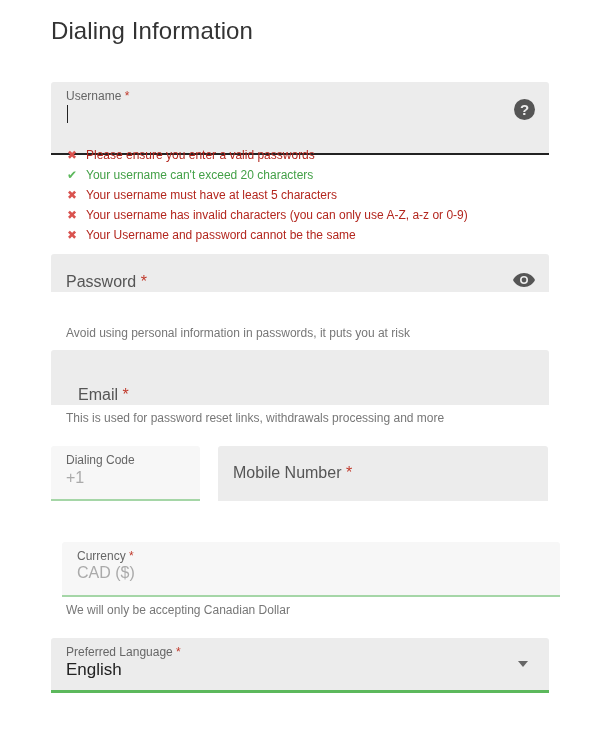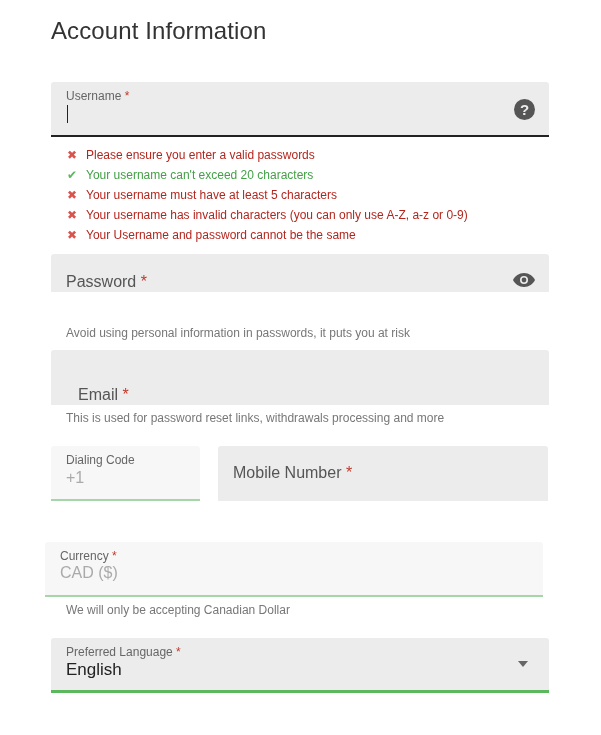--- a/index.html
+++ b/index.html
@@ -6,21 +6,21 @@
   html, body { width: 601px; height: 735px; background: #ffffff; overflow: hidden; }
   body { font-family: "Liberation Sans", "DejaVu Sans", sans-serif; color: #333; position: relative; }
 
   .title { position: absolute; left: 51px; top: 17px; font-size: 24px; color: #333333; font-weight: normal; letter-spacing: 0.1px; }
 
   .field { position: absolute; background: #ececec; border-radius: 3px 3px 0 0; }
   .field .lbl-small { position: absolute; left: 15px; top: 7px; font-size: 12px; color: #666; }
   .field .lbl-big { position: absolute; left: 15px; font-size: 16px; color: #555; }
   .req { color: #c0392b; }
 
-  .u-field { left: 51px; top: 82px; width: 498px; height: 55px; border-bottom: 2px solid #222; padding-left: 24px; }
+  .u-field { left: 51px; top: 82px; width: 498px; height: 73px; border-bottom: 2px solid #222; padding-left: 24px; }
   .caret { position: absolute; left: 16px; top: 23px; width: 1px; height: 18px; background: #222; }
   .help-icon { position: absolute; right: 14px; top: 17px; width: 21px; height: 21px; border-radius: 50%; background: #555; color: #ececec; font-weight: bold; font-size: 15px; line-height: 21px; text-align: center; }
 
   .rules { position: absolute; left: 66px; top: 145px; list-style: none; }
   .rules li { font-size: 12px; line-height: 20px; height: 20px; display: flex; align-items: center; }
   .rules li .ic { width: 12px; margin-right: 8px; font-size: 12px; font-weight: bold; text-align: center; }
   .rules li.bad { color: #b3261e; }
   .rules li.bad .ic { color: #d9534f; }
   .rules li.good { color: #43a047; }
   .rules li.good .ic { color: #5cb85c; }
@@ -31,31 +31,31 @@
   .hint { position: absolute; left: 66px; font-size: 12px; color: #777; }
 
   .e-field { left: 51px; top: 350px; width: 498px; height: 55px; }
   .e-field .lbl-big { top: 36px; margin-left: 12px; }
 
   .d-field { left: 51px; top: 446px; width: 149px; height: 55px; background: #f7f7f7; border-bottom: 2px solid #a5d6a7; }
   .d-field .val { position: absolute; left: 15px; top: 23px; font-size: 16px; color: #aaa; }
   .m-field { left: 218px; top: 446px; width: 330px; height: 55px; }
   .m-field .lbl-big { top: 18px; }
 
-  .c-field { left: 45px; top: 542px; width: 498px; height: 55px; background: #f7f7f7; border-bottom: 2px solid #a5d6a7; }
+  .c-field { left: 62px; top: 542px; width: 498px; height: 55px; background: #f7f7f7; border-bottom: 2px solid #a5d6a7; }
   .c-field .val { position: absolute; left: 15px; top: 22px; font-size: 16px; color: #aaa; }
 
   .l-field { left: 51px; top: 638px; width: 498px; height: 55px; border-bottom: 3px solid #5cb85c; }
   .l-field .val { position: absolute; left: 15px; top: 22px; font-size: 17px; color: #222; }
   .dd-icon { position: absolute; right: 21px; top: 23px; width: 0; height: 0; border-left: 5px solid transparent; border-right: 5px solid transparent; border-top: 6px solid #666; }
 </style>
 </head>
 <body>
 
-<h1 class="title">Account Information</h1>
+<h1 class="title">Dialing Information</h1>
 
 <div class="field u-field">
   <span class="lbl-small"><span>Username</span> <span class="req">*</span></span>
   <span class="caret"></span>
   <span class="help-icon">?</span>
 </div>
 
 <ul class="rules">
   <li class="bad">
       <span class="ic">✖</span>

